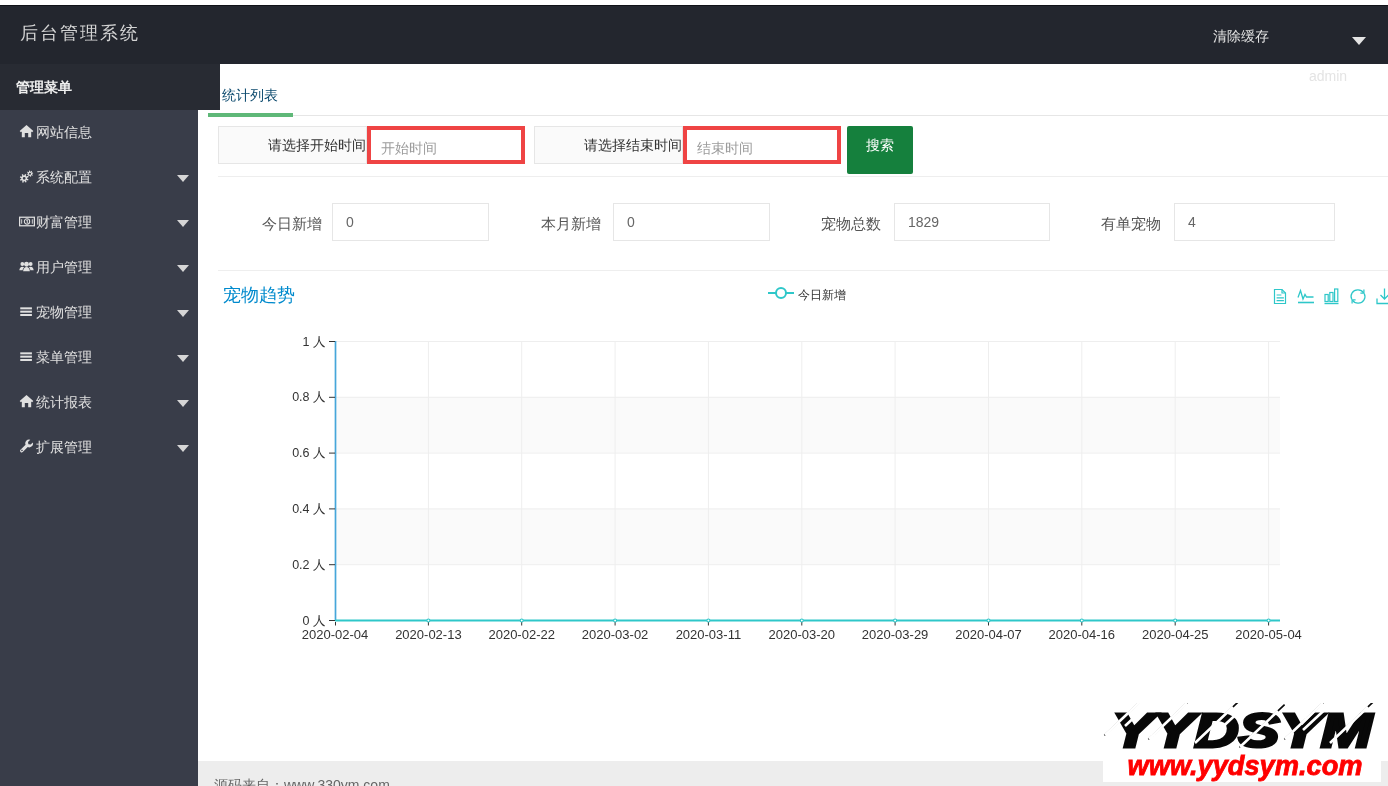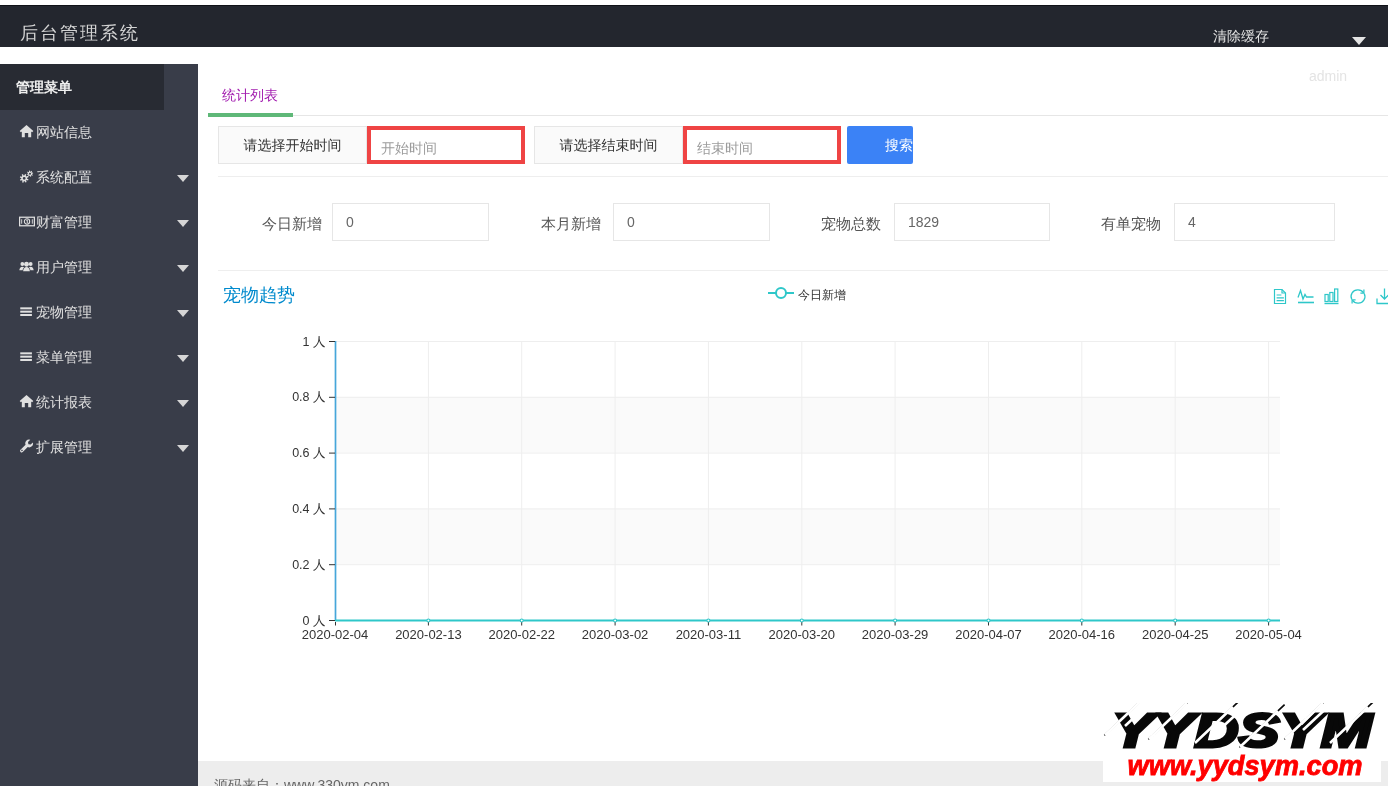--- a/index.html
+++ b/index.html
@@ -1,45 +1,45 @@
 <!DOCTYPE html>
 <html><head>
 <meta charset="utf-8">
 <style>
 * { margin:0; padding:0; box-sizing:border-box; }
 html,body { width:1388px; height:786px; overflow:hidden; background:#fff;
   font-family:"Liberation Sans", sans-serif; }
 
-#header { position:absolute; left:0; top:5px; width:1388px; height:42px;
+#header { position:absolute; left:0; top:5px; width:1388px; height:59px;
   background:#23262E; border-top:1px solid #101218; }
 #logo { position:absolute; left:20px; top:15px; font-size:18px; letter-spacing:2px; color:#d4d4d4; }
 #clear { position:absolute; left:1213px; top:22px; font-size:14px; color:#e4e4e4; }
 #admin { position:absolute; left:1309px; top:22px; font-size:14px; color:#e4e4e4;margin-top:40px; }
 #admincaret { position:absolute; left:1352px; top:31px; width:0; height:0;
   border-left:7px solid transparent; border-right:7px solid transparent; border-top:8px solid #e4e4e4; }
 
 #side { position:absolute; left:0; top:64px; width:198px; height:722px; background:#393D49; }
-#menuhead { position:absolute; left:0; top:0; width:164px; height:46px; background:#282B33; }
+#menuhead { position:absolute; left:0; top:0; width:220px; height:46px; background:#282B33; }
 #menuhead span { position:absolute; left:16px; top:15px; font-size:14px; font-weight:bold; color:#f0f0f0; }
 .mitem { position:absolute; left:0; width:198px; height:45px; }
 .mitem .mic { position:absolute; left:19px; top:14px; width:15px; height:15px; }
 .mitem .mtx { position:absolute; left:36px; top:14px; font-size:14px; color:#e0e0e0; }
 .mitem .mcaret { position:absolute; left:177px; top:20px; width:0; height:0;
   border-left:6px solid transparent; border-right:6px solid transparent; border-top:7px solid #d6d6d6; }
 
-#tabtext { position:absolute; left:222px; top:87px; font-size:14px; color:#a21caf; }
+#tabtext { position:absolute; left:222px; top:87px; font-size:14px; color:#0c4a6e; }
 #tabbar { position:absolute; left:208px; top:113px; width:85px; height:4px; background:#5FB878; }
 #tabline { position:absolute; left:208px; top:115px; width:1180px; height:1px; background:#e6e6e6; }
 
 .lblbox { position:absolute; top:126px; height:38px; background:#fafafa; border:1px solid #e6e6e6;
-  font-size:14px; color:#333; text-align:center; line-height:36px; }
+  font-size:14px; color:#333; text-align:right; line-height:36px; }
 .inpbox { position:absolute; top:126px; height:38px; background:#fff; border:4px solid #ef4444;
   font-size:14px; color:#9c9c9c; line-height:36px; padding-left:10px; }
-#btnsearch { position:absolute; left:847px; top:126px; width:66px; height:38px; background:#3b82f6;
-  border-radius:2px; color:#fff; font-size:14px; text-align:right; line-height:38px; }
+#btnsearch { position:absolute; left:847px; top:126px; width:66px; height:48px; background:#15803d;
+  border-radius:2px; color:#fff; font-size:14px; text-align:center; line-height:38px; }
 .sep { position:absolute; left:218px; width:1170px; height:1px; background:#eeeeee; }
 
 .slbl { position:absolute; top:215px; font-size:15px; color:#555; }
 .sinp { position:absolute; top:203px; height:38px; background:#fff; border:1px solid #e6e6e6;
   font-size:14px; color:#666; line-height:36px; padding-left:13px; }
 
 #ctitle { position:absolute; left:223px; top:283px; font-size:18px; color:#008acd; }
 #legline { position:absolute; left:768px; top:291.5px; width:26px; height:2.5px; background:#2ec7c9; }
 #legcirc { position:absolute; left:775px; top:286.5px; width:12px; height:12px; border:2px solid #2ec7c9;
   border-radius:50%; background:#fff; }

